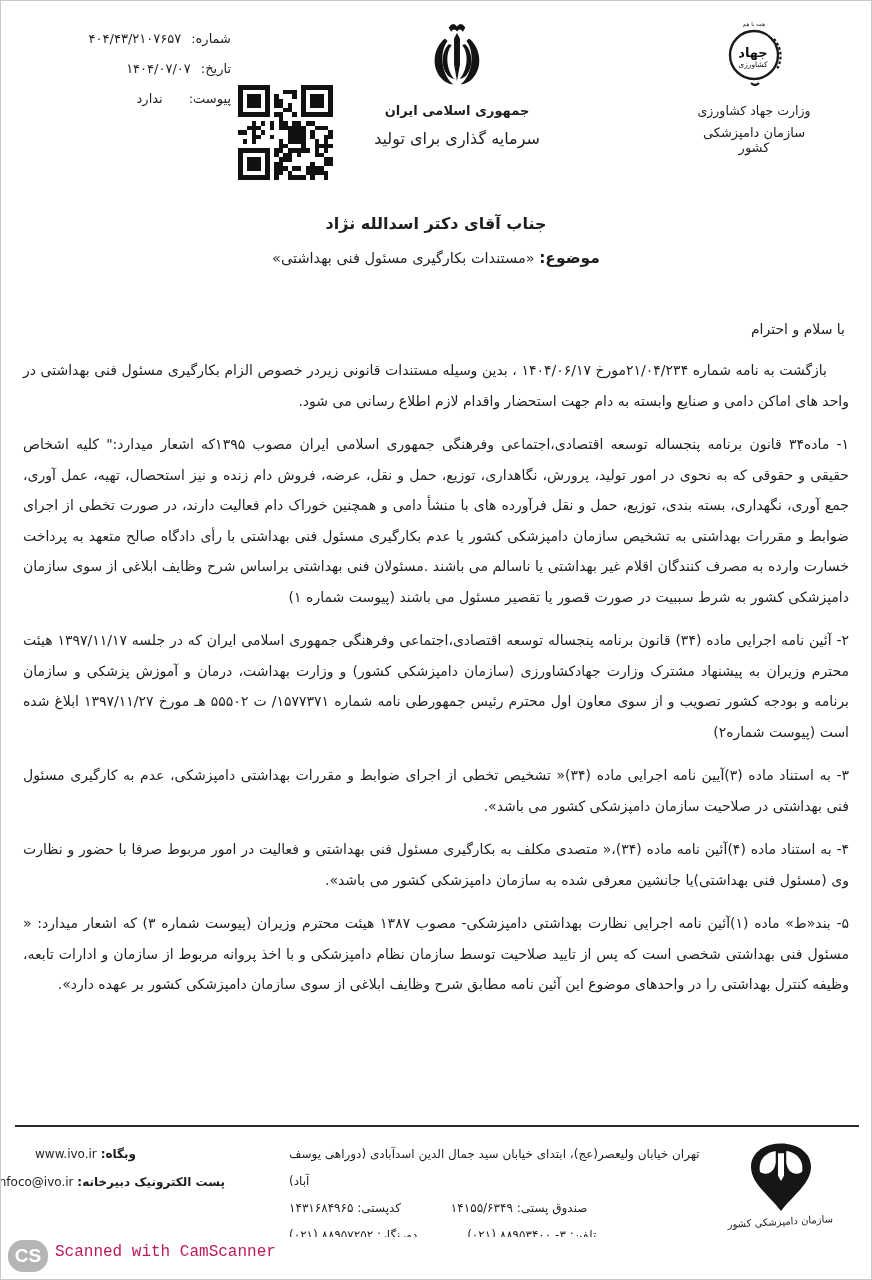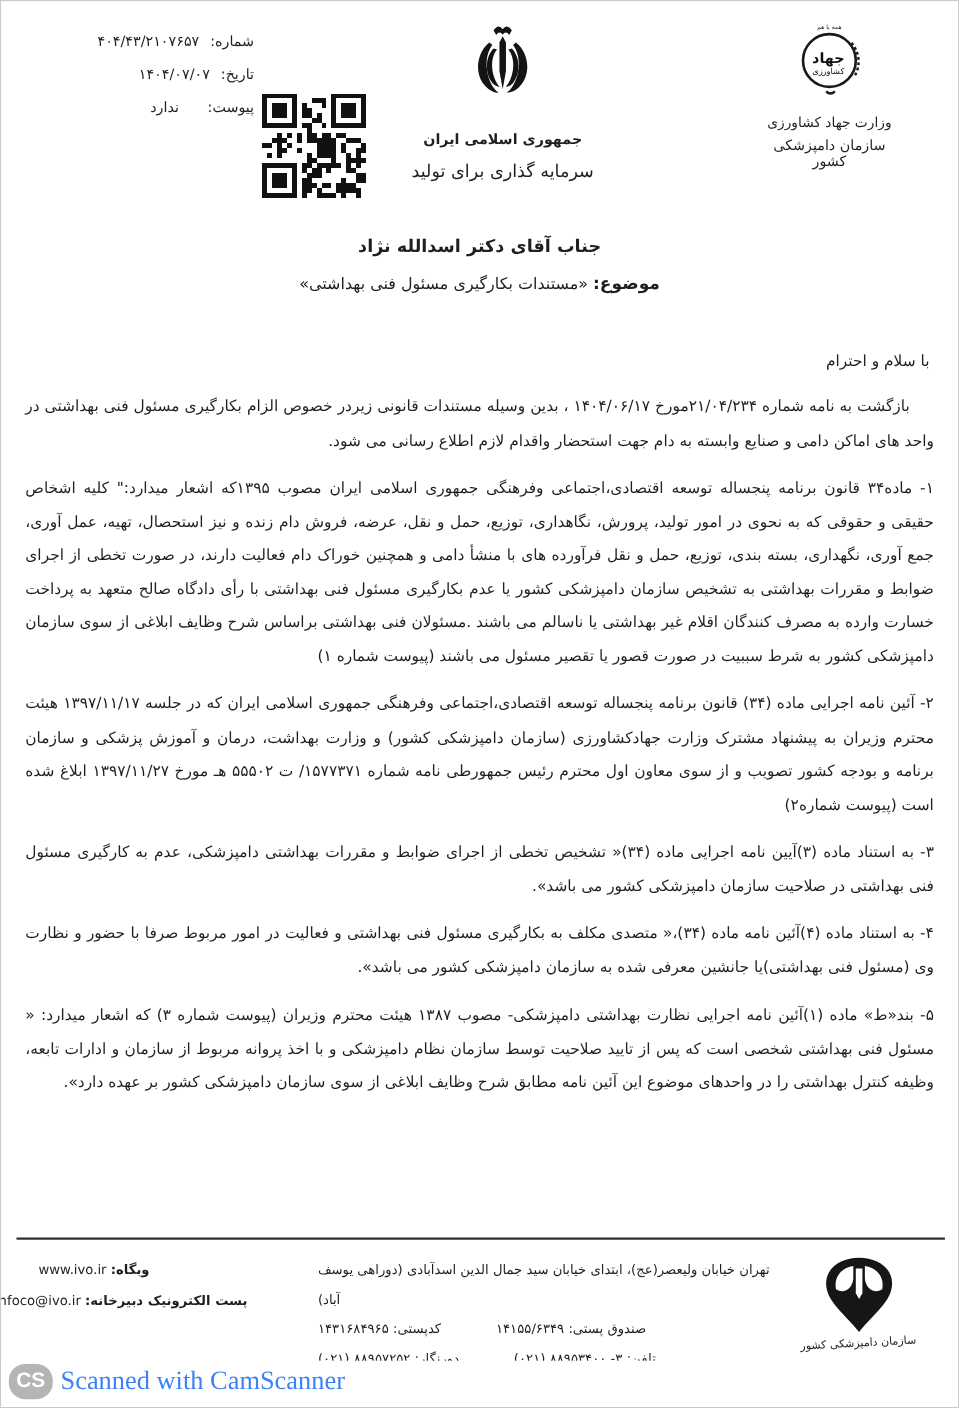--- a/index.html
+++ b/index.html
@@ -10,21 +10,21 @@
   }
   
   .hdr-meta{position:absolute;top:30px;left:12px;width:218px;direction:rtl;font-size:13px;}
   .hdr-meta .row{display:flex;gap:10px;margin-bottom:15px;justify-content:flex-start;}
   .hdr-meta .row.attachment{gap:26px;}
   .hdr-meta .lbl{white-space:nowrap;}
   .qr-box{position:absolute;top:84px;left:237px;width:95px;height:95px;}
   .qr-box svg{width:100%;height:100%;}
   .hdr-center{position:absolute;top:20px;left:356px;width:200px;text-align:center;}
   .hdr-center .emblem{width:66px;height:74px;margin:0 auto;}
-  .hdr-center .country{font-weight:bold;font-size:13px;margin-top:21px;direction:rtl;}
+  .hdr-center .country{font-weight:bold;font-size:13px;margin-top:4px;direction:rtl;}
   .hdr-center .slogan{font-size:16px;margin-top:11px;direction:rtl;}
   .hdr-right{position:absolute;top:16px;left:688px;width:130px;text-align:center;}
   .hdr-right .jlogo{width:62px;height:74px;margin:0 auto;}
   .hdr-right .ministry{font-size:12.5px;margin-top:8px;direction:rtl;}
   .hdr-right .org{font-size:13px;margin-top:7px;direction:rtl;}
   
   .recipient{position:absolute;top:205px;right:24px;left:24px;direction:rtl;text-align:center;line-height:35px;}
   .recipient .name,.recipient .title{font-weight:bold;font-size:16px;}
   .recipient .subject-line{font-size:14.5px;}
   .recipient .subject-line b{font-size:15.5px;}
@@ -46,22 +46,22 @@
   .f-logo{position:absolute;top:0px;left:728px;width:104px;text-align:center;}
   .f-logo svg{width:84px;height:78px;}
   .f-logo .cap{font-size:10px;direction:rtl;transform:rotate(-3deg);margin-top:-4px;white-space:nowrap;}
   
   .cs-bar{position:absolute;left:0;right:0;bottom:0;height:42px;background:#fff;}
   .cs-badge{position:absolute;left:7px;top:3px;width:40px;height:32px;background:#b5b5b5;
     border-radius:15px;color:#fff;font-weight:bold;font-size:19px;line-height:32px;text-align:center;
     font-family:"Liberation Sans",sans-serif;}
   .cs-badge::after{content:"";position:absolute;left:4px;bottom:-6px;width:32px;height:8px;
     background:#a3a3a3;border-radius:0 0 4px 4px;z-index:-1;}
-  .cs-text{position:absolute;left:54px;top:6px;color:#3b82f6;font-size:24px;
-    font-family:Liberation Serif, serif;}
+  .cs-text{position:absolute;left:54px;top:6px;color:#be185d;font-size:16px;
+    font-family:Liberation Mono, monospace;}
 </style>
 </head>
 <body>
 
 <div class="scan-page">
 
   <div class="hdr-meta">
     <div class="row">
       <span class="lbl">شماره:</span>
       <span class="val">۴۰۴/۴۳/۲۱۰۷۶۵۷</span>

